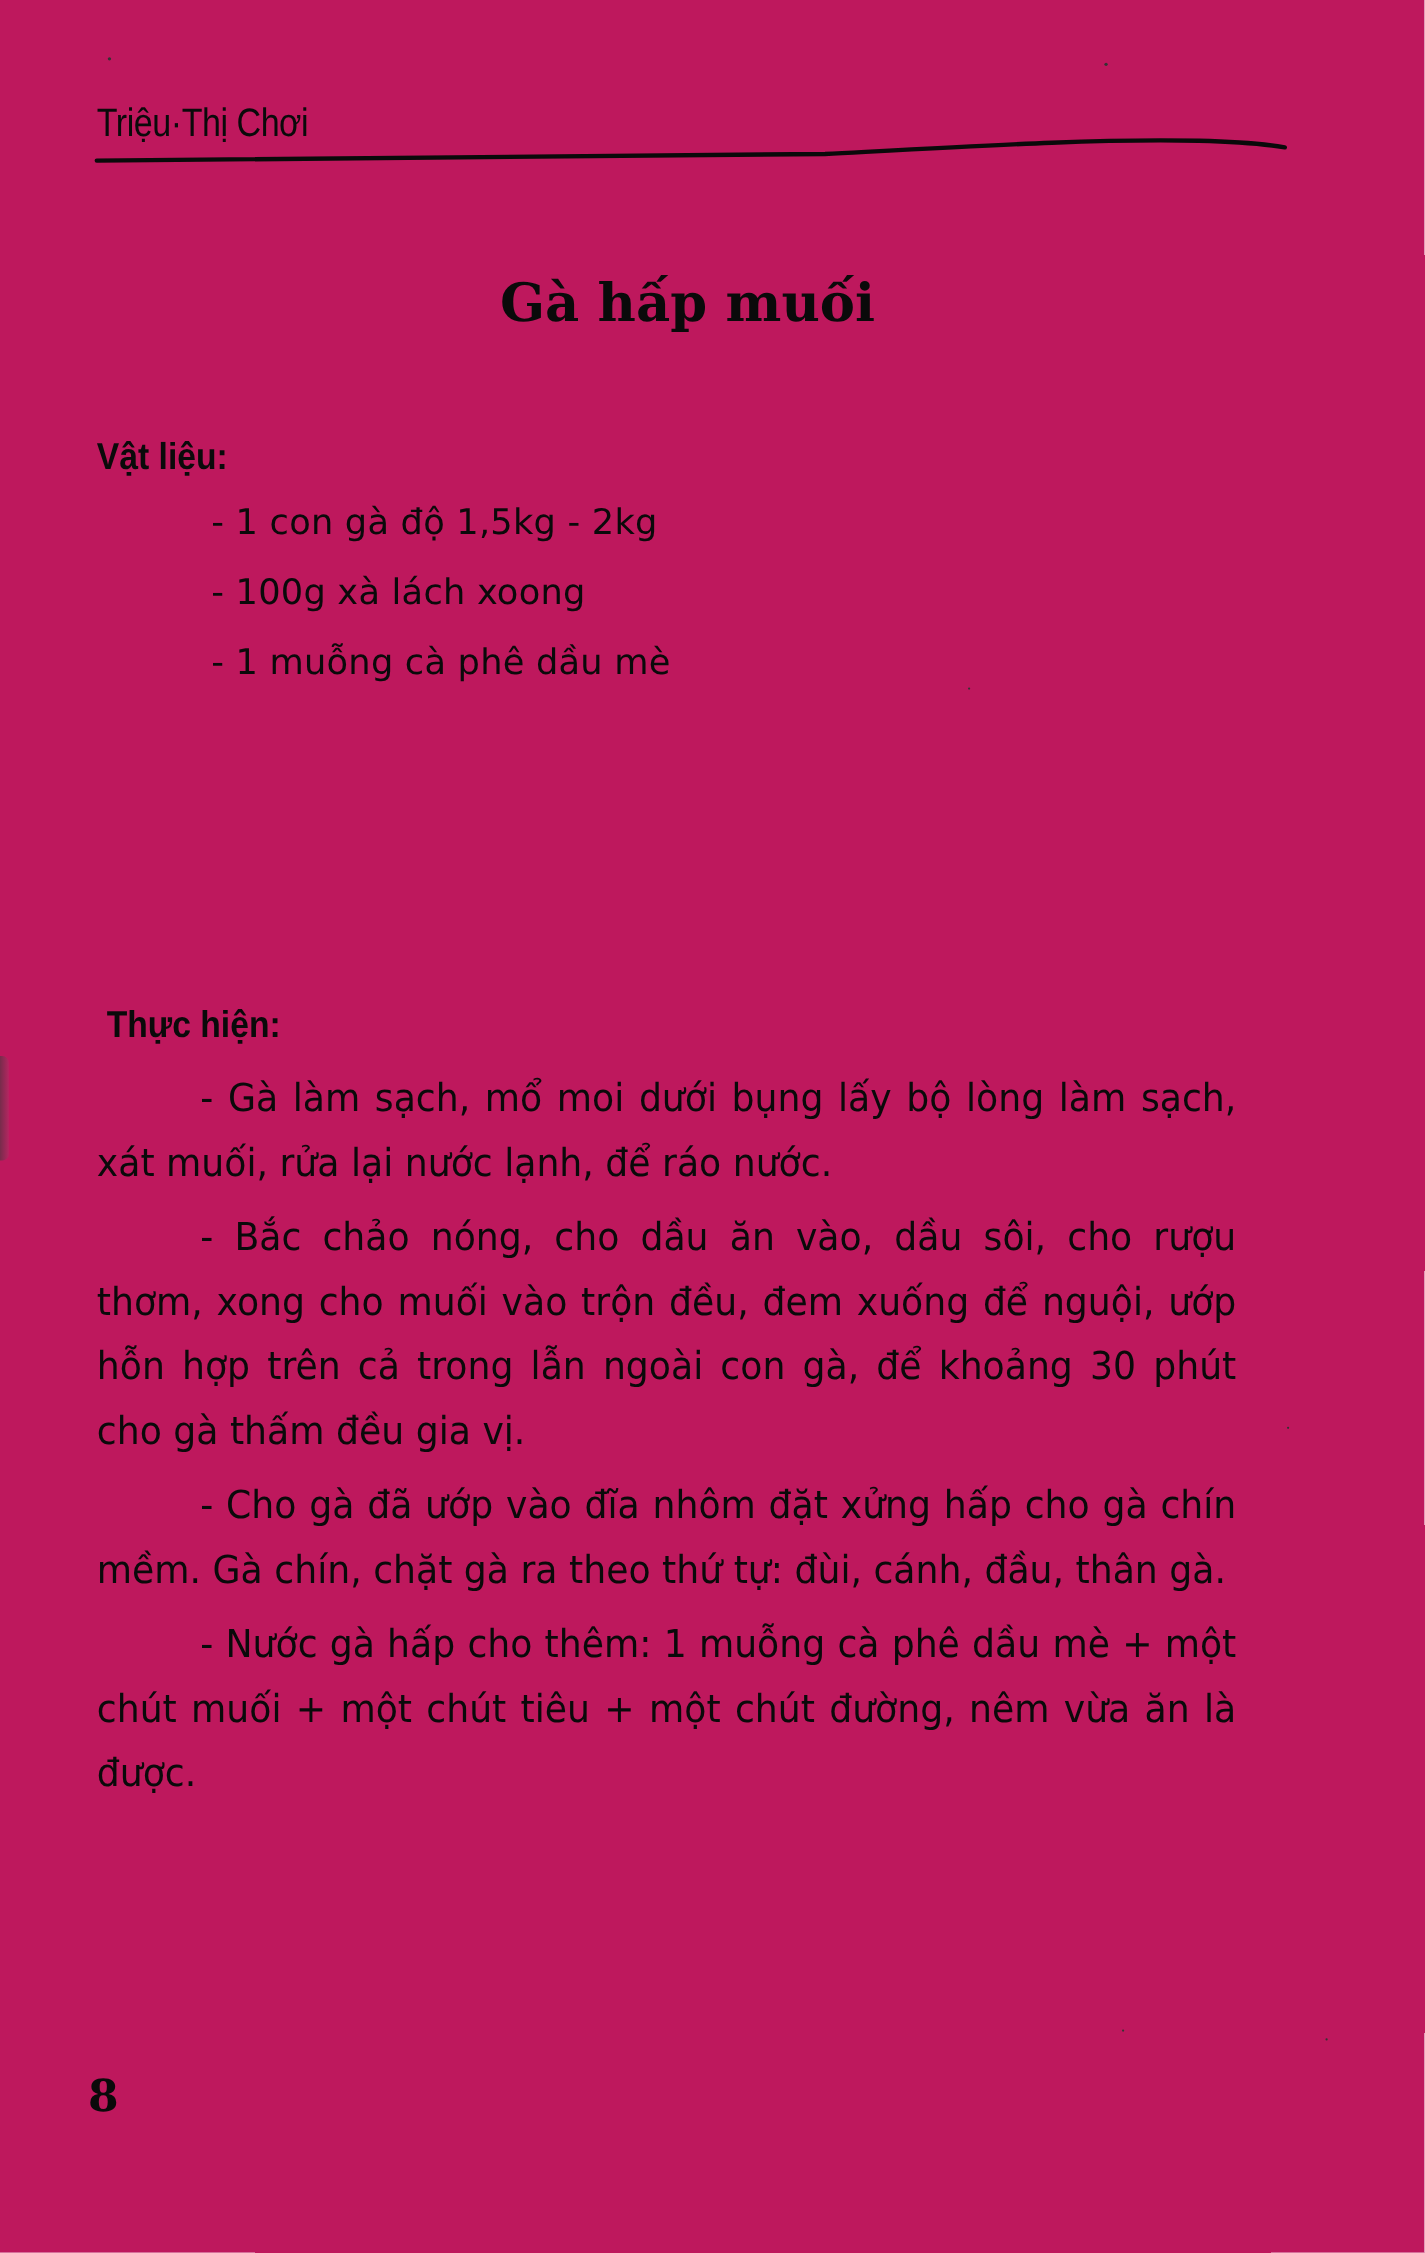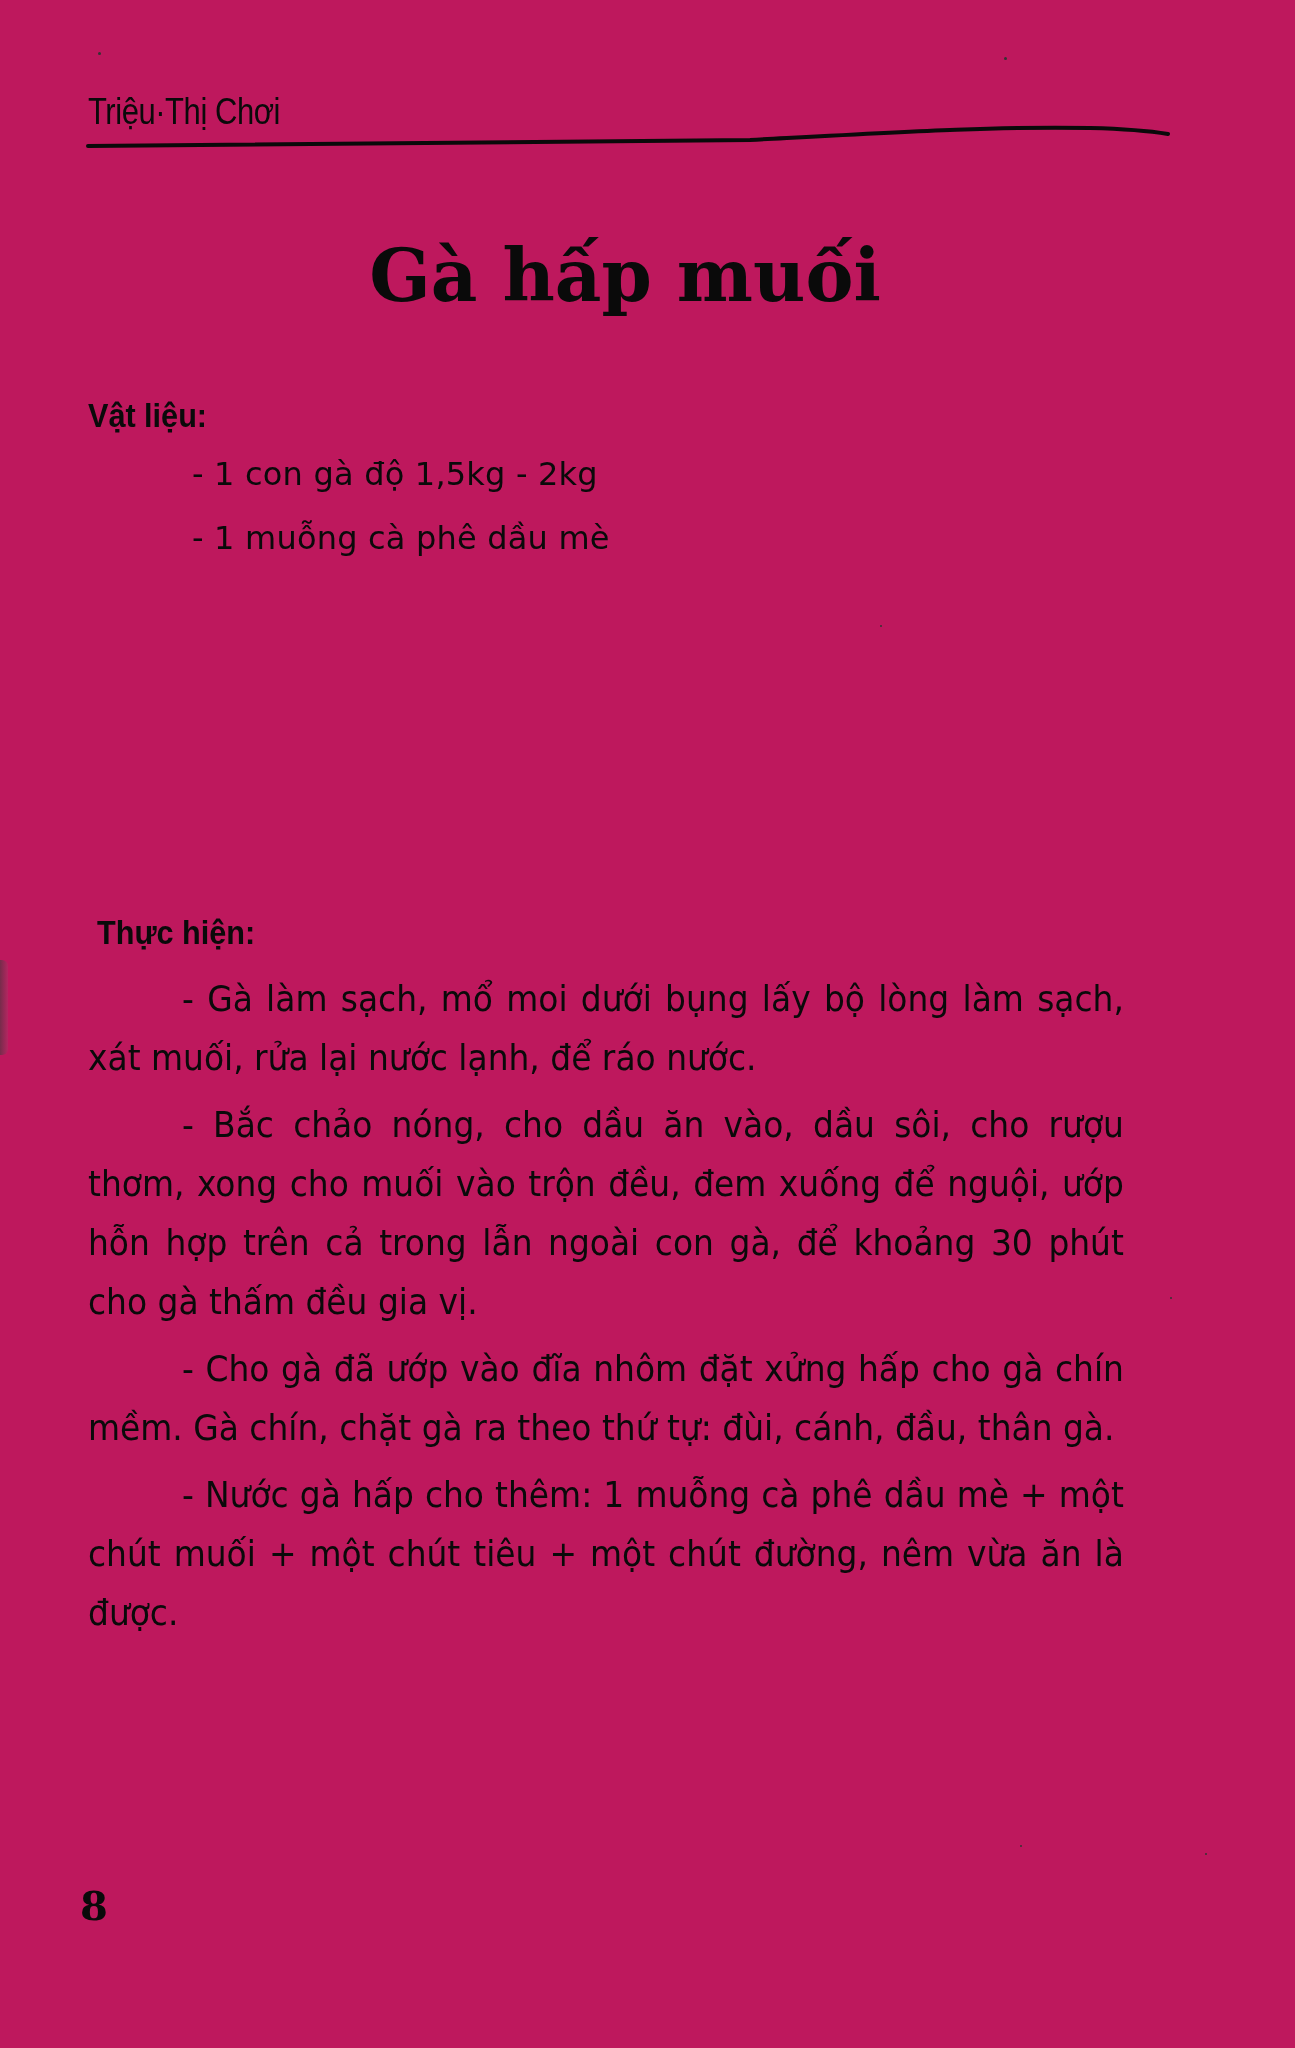--- a/index.html
+++ b/index.html
@@ -6,21 +6,21 @@
   body { width: 1295px; height: 2048px; position: relative; overflow: hidden; color: #0a0a0a; }
   .page { position: absolute; left: 0; top: 0; width: 1295px; height: 2048px; background: #be185d; }
   .running-head {
     position: absolute; left: 88px; top: 92px;
     font-family: "Liberation Sans", sans-serif; font-size: 36px; line-height: 40px;
     letter-spacing: -0.5px; transform: scaleX(0.86); transform-origin: left top;
   }
   .rule { position: absolute; left: 0; top: 0; }
   .title {
     position: absolute; left: 0; width: 1250px; top: 240px; text-align: center;
-    font-family: "DejaVu Serif", serif; font-weight: bold; font-size: 72px; line-height: 72px;
+    font-family: "DejaVu Serif", serif; font-weight: bold; font-size: 48px; line-height: 72px;
   }
   .section-head {
     position: absolute; font-family: "Liberation Sans", sans-serif; font-weight: bold;
     font-size: 34px; line-height: 40px; transform: scaleX(0.9); transform-origin: left top;
   }
   .list { position: absolute; left: 192px; top: 452px; margin: 0; padding: 0; list-style: none; }
   .list li {
     font-family: "DejaVu Sans", sans-serif; font-size: 32px; height: 64px; line-height: 44px;
     letter-spacing: 0.2px;
   }
@@ -51,20 +51,21 @@
   <svg class="rule" width="1295" height="160" viewBox="0 0 1295 160">
     <path d="M88 146 C 400 144, 600 143, 750 140 C 900 132, 1000 126, 1090 128 C 1130 129, 1150 131, 1168 134" fill="none" stroke="#0a0a0a" stroke-width="4" stroke-linecap="round"></path>
   </svg>
 
   <h1 class="title" style="margin:0;">Gà hấp muối</h1>
 
   <div class="section-head" style="left:88px; top:395px;">Vật liệu:</div>
 
   <ul class="list">
     <li>- 1 con gà độ 1,5kg - 2kg</li>
+    <li>- 100g xà lách xoong</li>
     <li>- 1 muỗng cà phê dầu mè</li>
   </ul>
 
   <div class="section-head" style="left:97px; top:912px;">Thực hiện:</div>
 
   <div class="body-text" style="top:970px;">
     <p class="para">- Gà làm sạch, mổ moi dưới bụng lấy bộ lòng làm sạch, xát muối, rửa lại nước lạnh, để ráo nước.</p>
     <p class="para">- Bắc chảo nóng, cho dầu ăn vào, dầu sôi, cho rượu thơm, xong cho muối vào trộn đều, đem xuống để nguội, ướp hỗn hợp trên cả trong lẫn ngoài con gà, để khoảng 30 phút cho gà thấm đều gia vị.</p>
     <p class="para">- Cho gà đã ướp vào đĩa nhôm đặt xửng hấp cho gà chín mềm. Gà chín, chặt gà ra theo thứ tự: đùi, cánh, đầu, thân gà.</p>
     <p class="para">- Nước gà hấp cho thêm: 1 muỗng cà phê dầu mè + một chút muối + một chút tiêu + một chút đường, nêm vừa ăn là được.</p>

